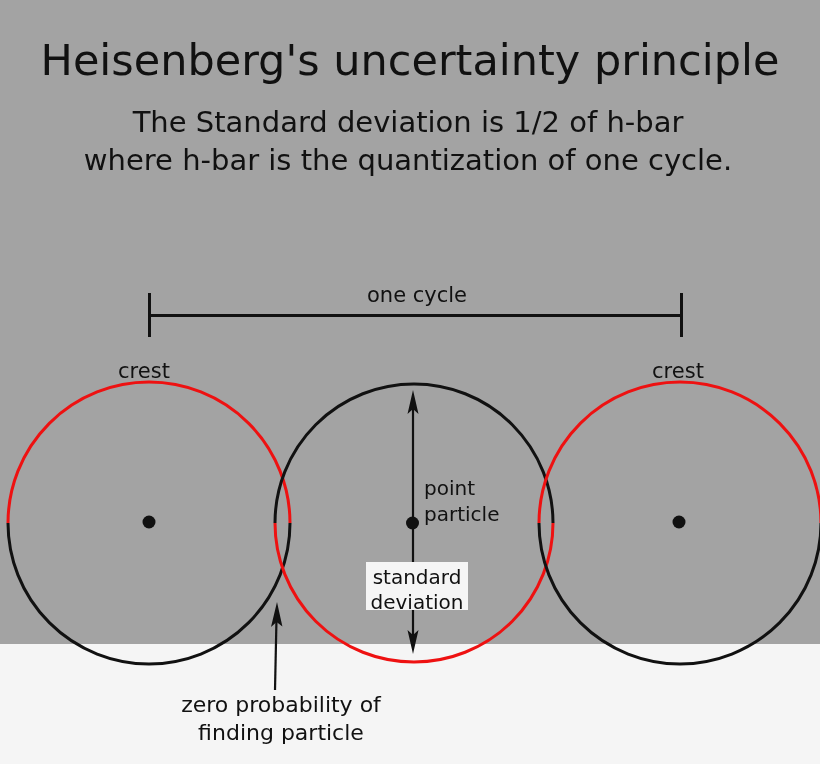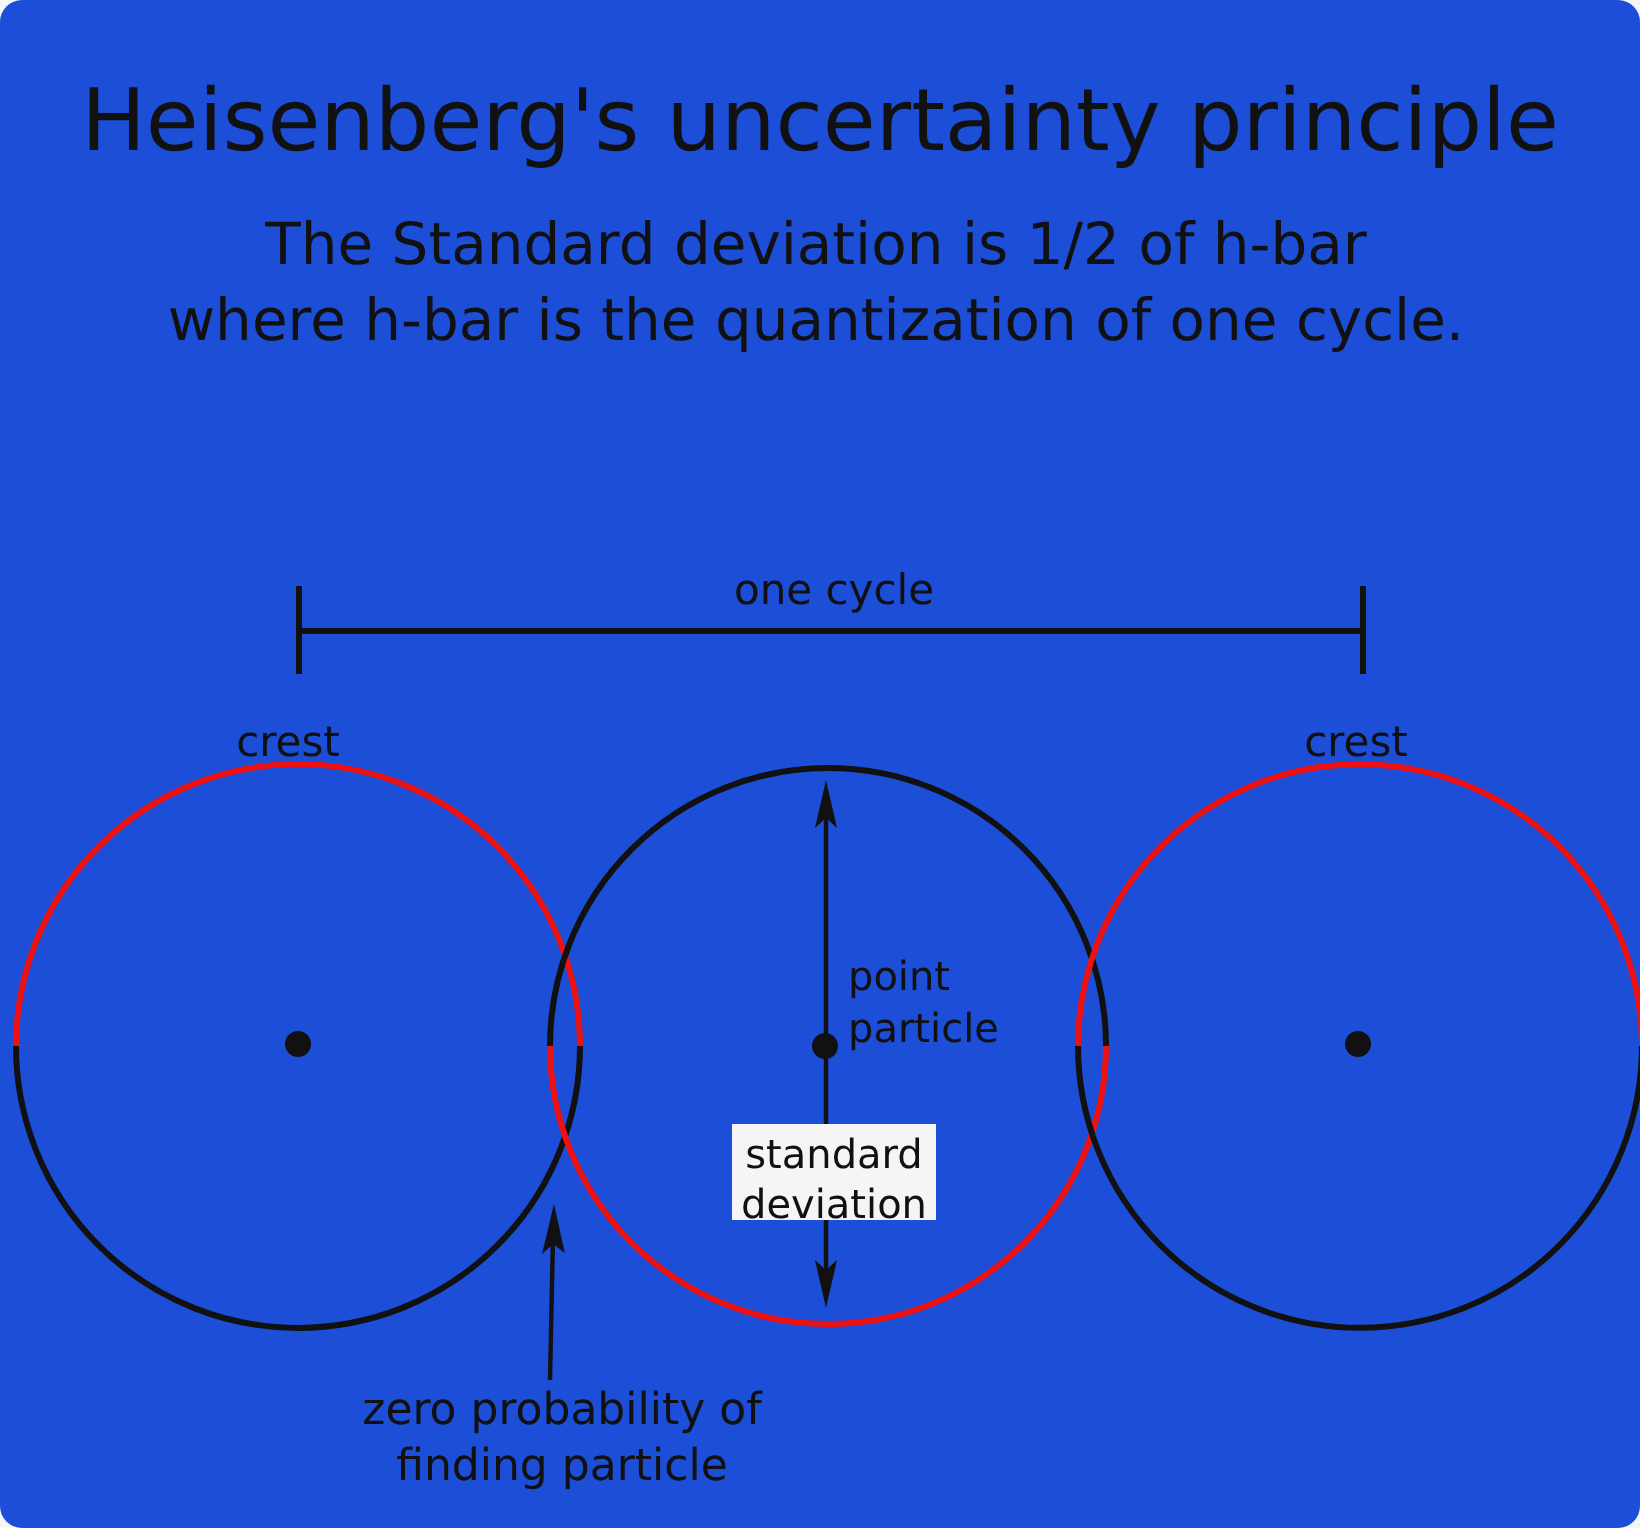--- a/index.html
+++ b/index.html
@@ -9,23 +9,22 @@
   body {
     width: 820px;
     height: 764px;
     background: #f5f5f5;
     font-family: "DejaVu Sans", sans-serif;
     overflow: hidden;
   }
   #stage {
     position: relative;
     width: 820px;
-    height: 764px;
-    background: #1d4ed8;
-    border-radius: 11px;
+    height: 644px;
+    background: #a3a3a3;
   }
   svg.layer {
     position: absolute;
     left: 0;
     top: 0;
     width: 820px;
     height: 764px;
     display: block;
   }
   text {

